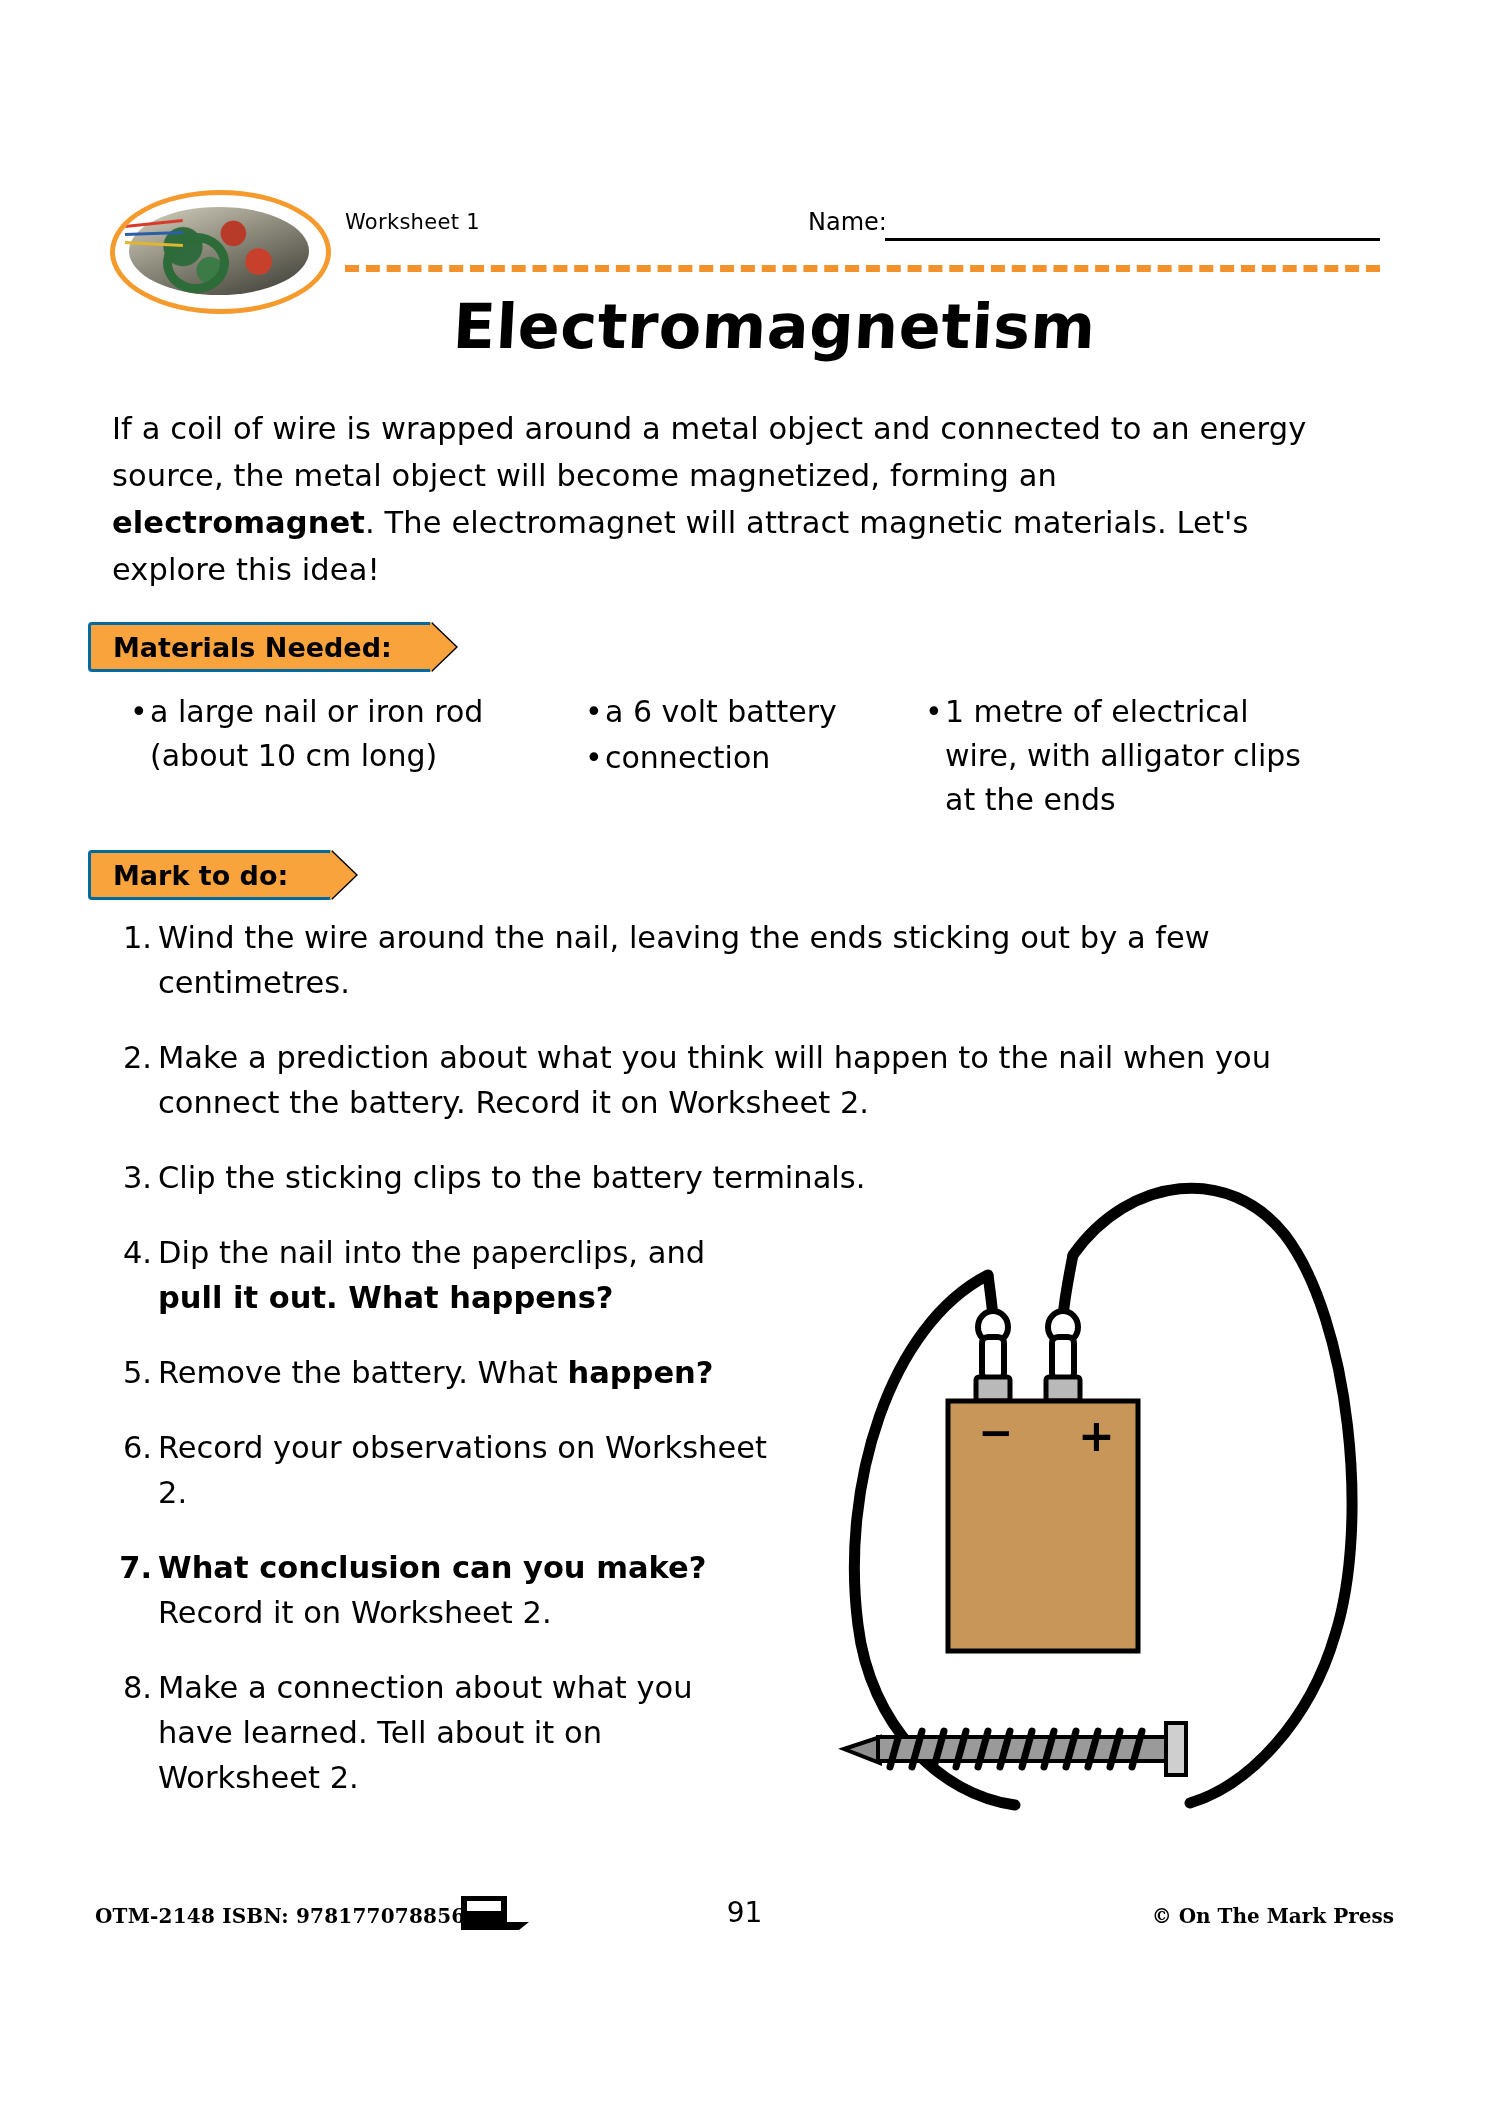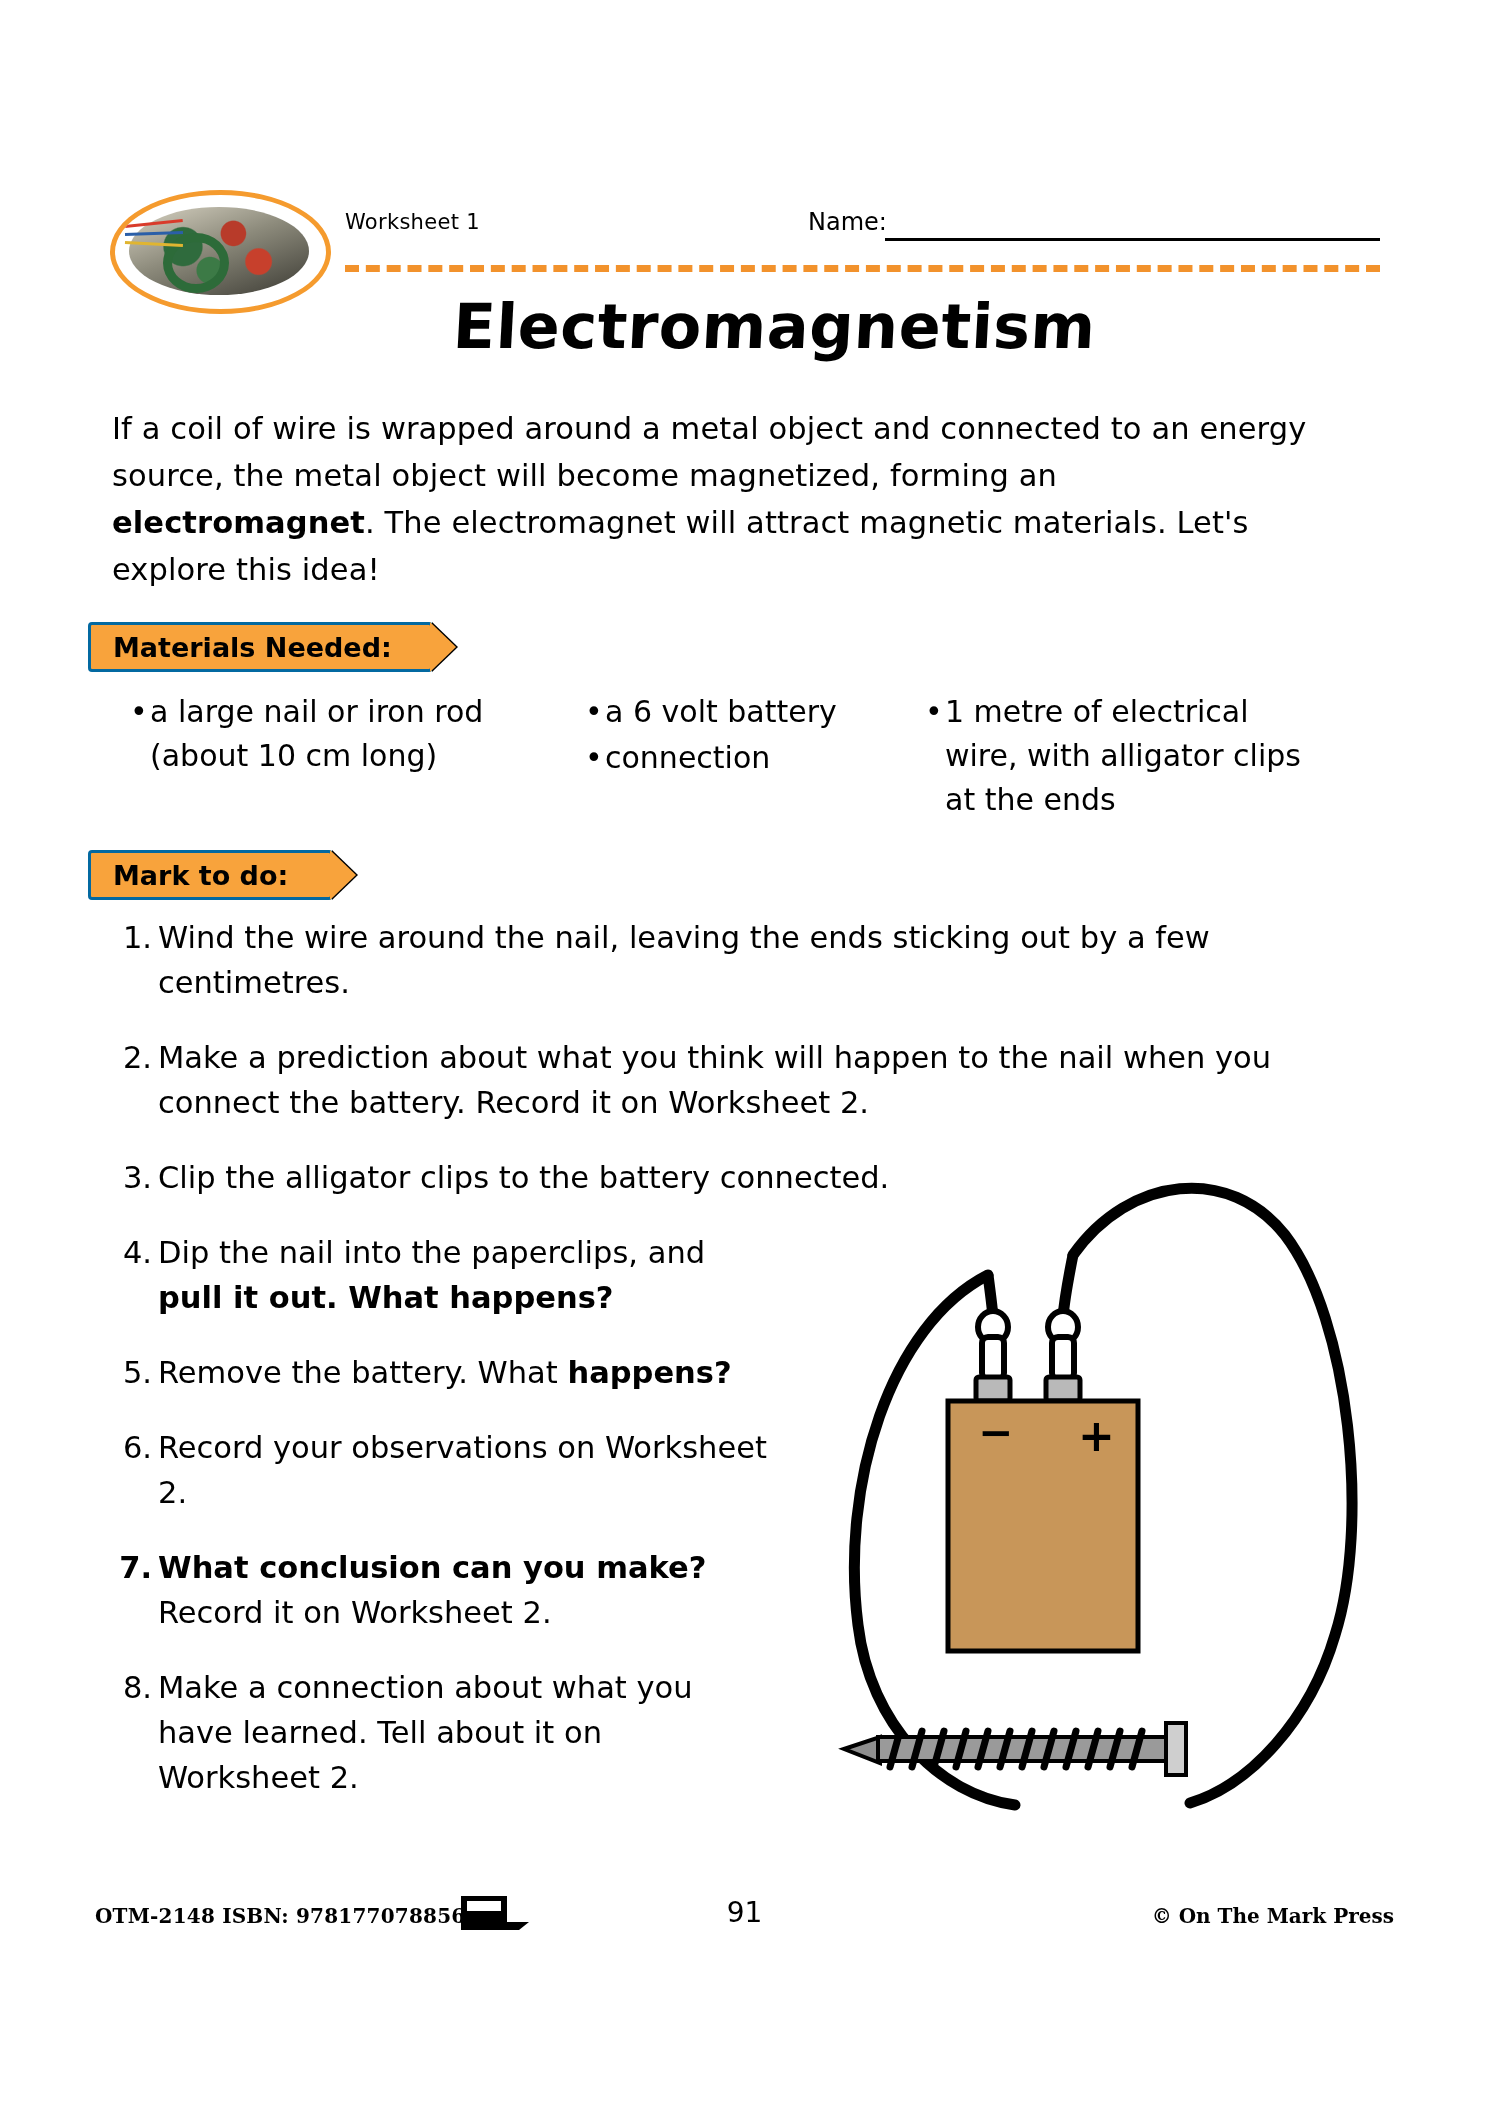--- a/index.html
+++ b/index.html
@@ -324,31 +324,31 @@
       <span>Wind the wire around the nail, leaving the ends sticking out by a few centimetres.</span>
     </div>
 
     <div class="step">
       <span class="num">2.</span>
       <span>Make a prediction about what you think will happen to the nail when you connect the battery. Record it on Worksheet 2.</span>
     </div>
 
     <div class="step">
       <span class="num">3.</span>
-      <span>Clip the alligator clips to the battery connected.</span>
+      <span>Clip the sticking clips to the battery terminals.</span>
     </div>
 
     <div class="step narrow">
       <span class="num">4.</span>
       <span>Dip the nail into the paperclips, and </span><span class="bold">pull it out. What happens?</span>
     </div>
 
     <div class="step narrow">
       <span class="num">5.</span>
-      <span>Remove the battery. What </span><span class="bold">happens?</span>
+      <span>Remove the battery. What </span><span class="bold">happen?</span>
     </div>
 
     <div class="step narrow">
       <span class="num">6.</span>
       <span>Record your observations on Worksheet 2.</span>
     </div>
 
     <div class="step narrow bold-num">
       <span class="num">7.</span>
       <span class="bold">What conclusion can you make?</span><span> Record it on Worksheet 2.</span>

